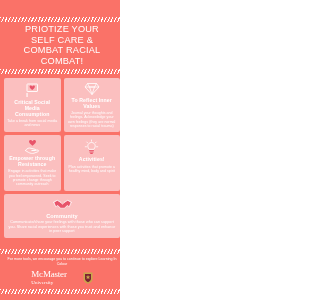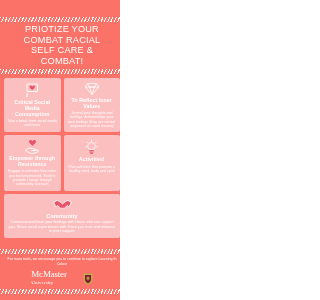--- a/index.html
+++ b/index.html
@@ -113,21 +113,21 @@
     box-sizing: border-box;
   }
   .footer-text {
     color: #ffffff;
     font-size: 3.6px;
     line-height: 4.6px;
     margin: 0 0 4px 0;
   }
   .logo {
     display: flex;
-    align-items: flex-end;
+    align-items: center;
     justify-content: center;
     gap: 16px;
   }
   .logo-words {
     text-align: left;
     line-height: 1;
   }
   .logo-mc {
     display: block;
     color: #ffffff;
@@ -149,22 +149,22 @@
 </style>
 </head>
 <body>
 
 <div class="poster">
 
   <div class="hatch hatch-top"></div>
 
   <div class="title-block">
     <span class="title-line">PRIOTIZE YOUR</span>
+    <span class="title-line">SELF CARE &amp;</span>
     <span class="title-line">COMBAT RACIAL</span>
-    <span class="title-line">SELF CARE &amp;</span>
     <span class="title-line">COMBAT!</span>
   </div>
 
   <div class="hatch hatch-mid"></div>
 
   <div class="grid">
 
     <div class="card card-half">
       <span class="card-icon">
         <svg width="16" height="16" viewBox="0 0 32 32" aria-hidden="true">

